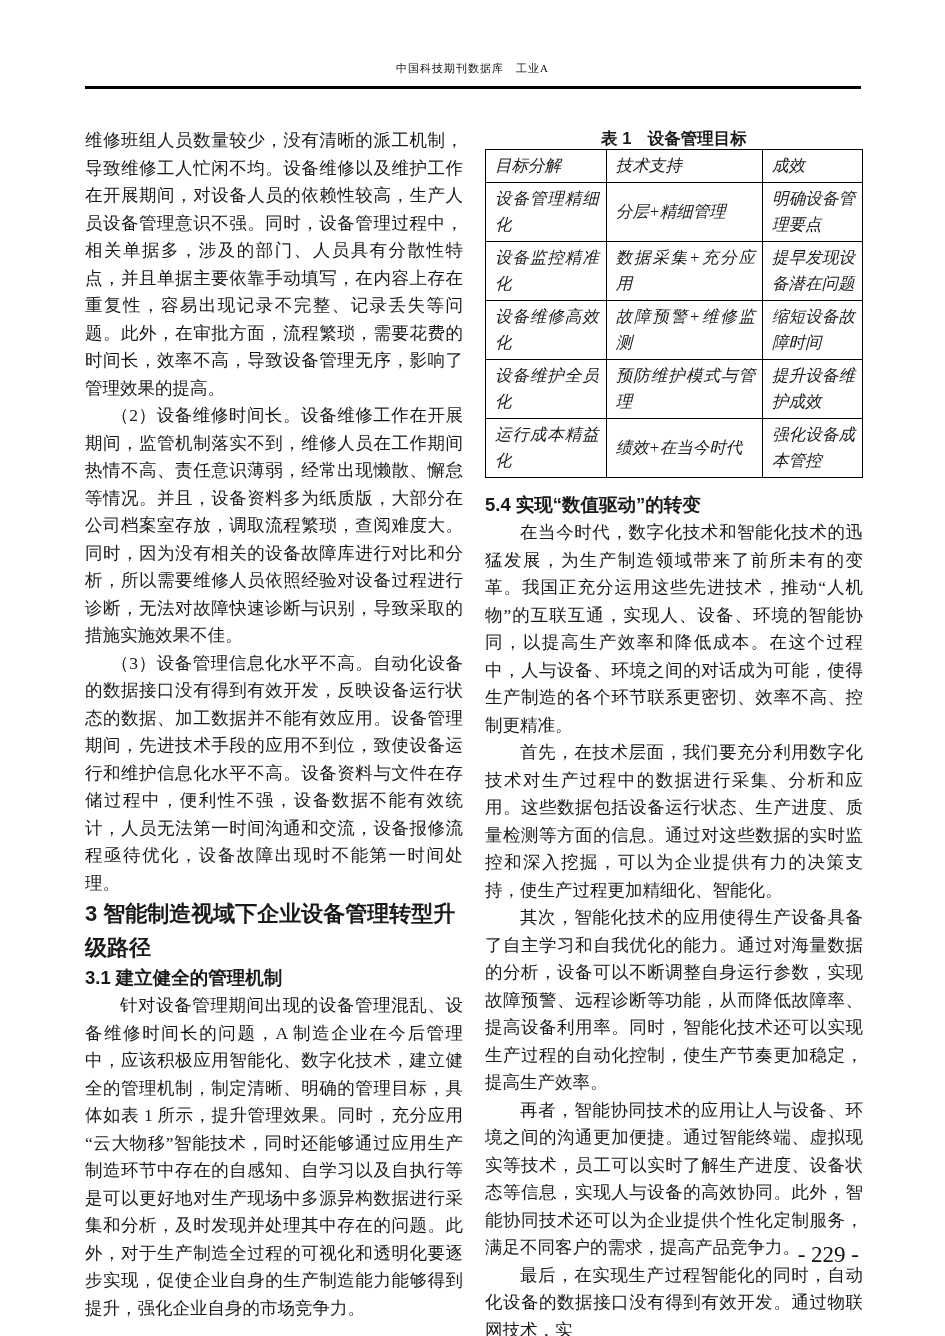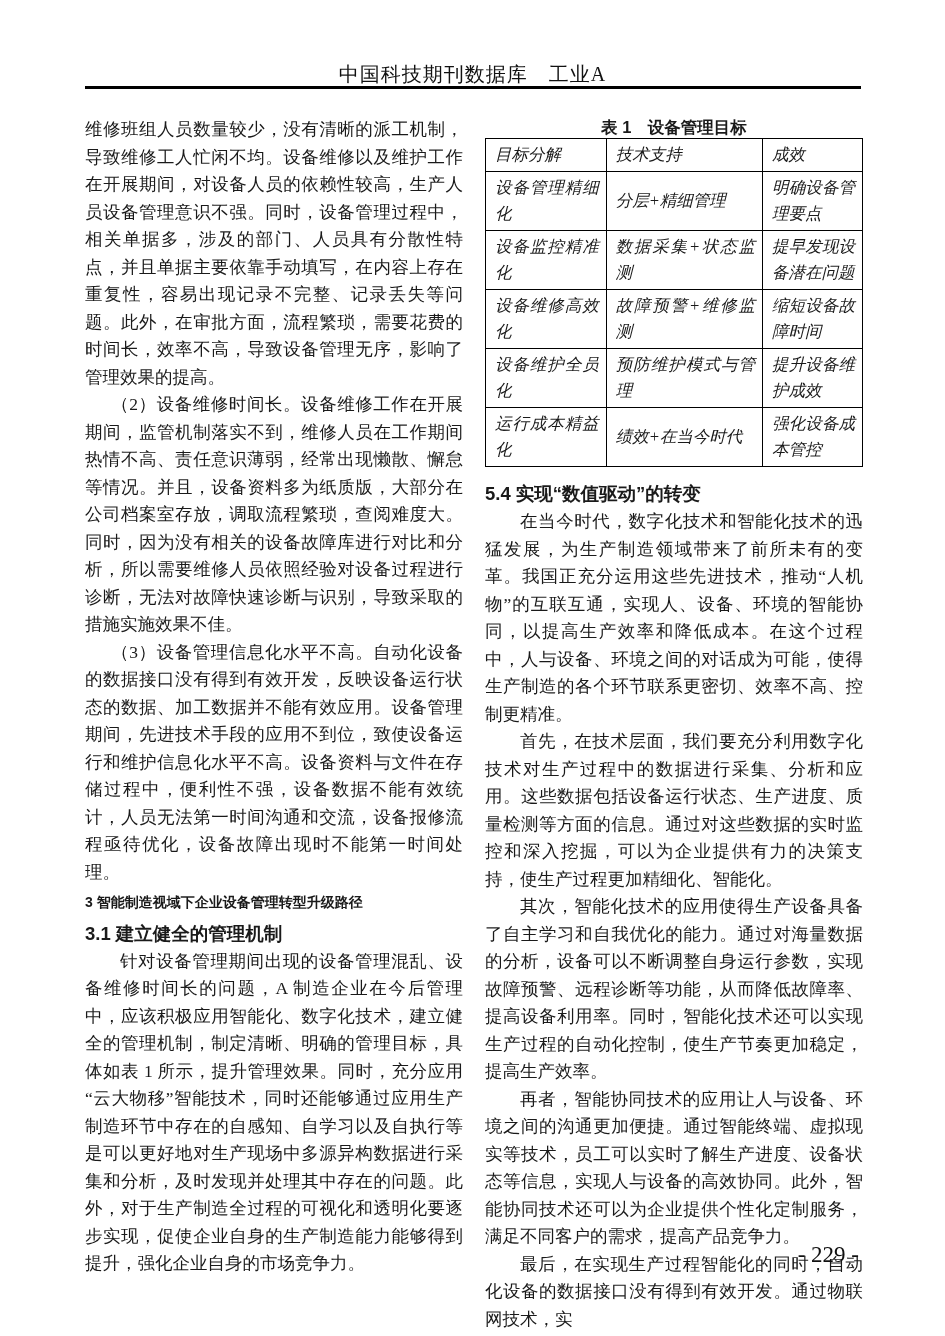--- a/index.html
+++ b/index.html
@@ -7,41 +7,41 @@
     position:relative;
     width:945px; height:1336px;
     background:#ffffff;
     font-family:"Liberation Serif", serif;
     color:#1a1a1a;
     overflow:hidden;
   }
   .header-title {
     position:absolute; top:61px; left:0; width:100%;
     text-align:center;
-    font-size:20px;
+    font-size:11px;
     letter-spacing:1px;
     color:#111;
   }
   .header-rule {
     position:absolute; top:86px; left:85px; width:776px; height:2.5px;
     background:#000;
   }
   .col {
-    position:absolute; top:116px; width:378px;
+    position:absolute; top:127px; width:378px;
     font-size:17.5px; line-height:27.5px;
     text-align:justify;
   }
   .col-left  { left:85px;  }
   .col-right { left:485px; }
   .col p { margin:0; }
   .ind  { text-indent:2em; }
   .ind-paren { text-indent:1.5em; }
   .h1 {
     font-family:"Liberation Sans", sans-serif;
-    font-weight:bold; font-size:14px; line-height:33.5px;
+    font-weight:bold; font-size:22px; line-height:33.5px;
     text-align:left; text-indent:0;
     margin:7px 0 3px 0;
   }
   .h2 {
     font-family:"Liberation Sans", sans-serif;
     font-weight:bold; font-size:18.5px; line-height:28px;
     text-align:left; text-indent:0;
     margin:1px 0 4px 0;
   }
   .table-caption {
@@ -100,21 +100,21 @@
         <th>技术支持</th>
         <th>成效</th>
       </tr>
       <tr>
         <td>设备管理精细化</td>
         <td>分层+精细管理</td>
         <td>明确设备管理要点</td>
       </tr>
       <tr>
         <td>设备监控精准化</td>
-        <td>数据采集+状态监测</td>
+        <td>数据采集+充分应用</td>
         <td>提早发现设备潜在问题</td>
       </tr>
       <tr>
         <td>设备维修高效化</td>
         <td>故障预警+维修监测</td>
         <td>缩短设备故障时间</td>
       </tr>
       <tr>
         <td>设备维护全员化</td>
         <td>预防维护模式与管理</td>

